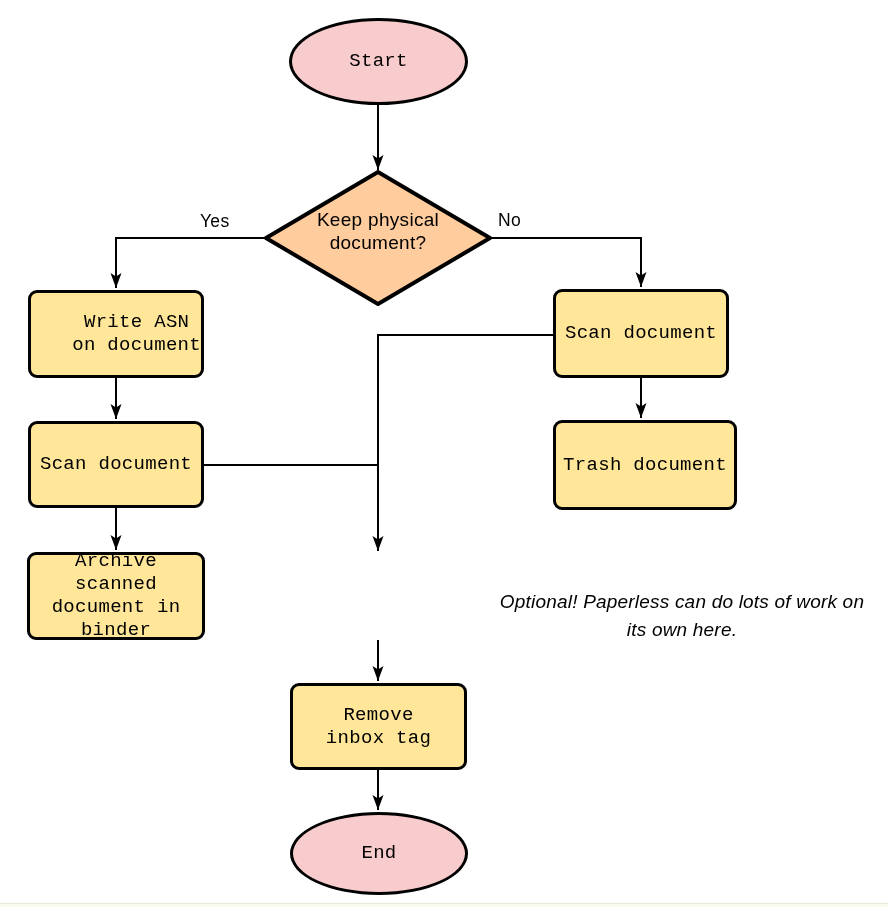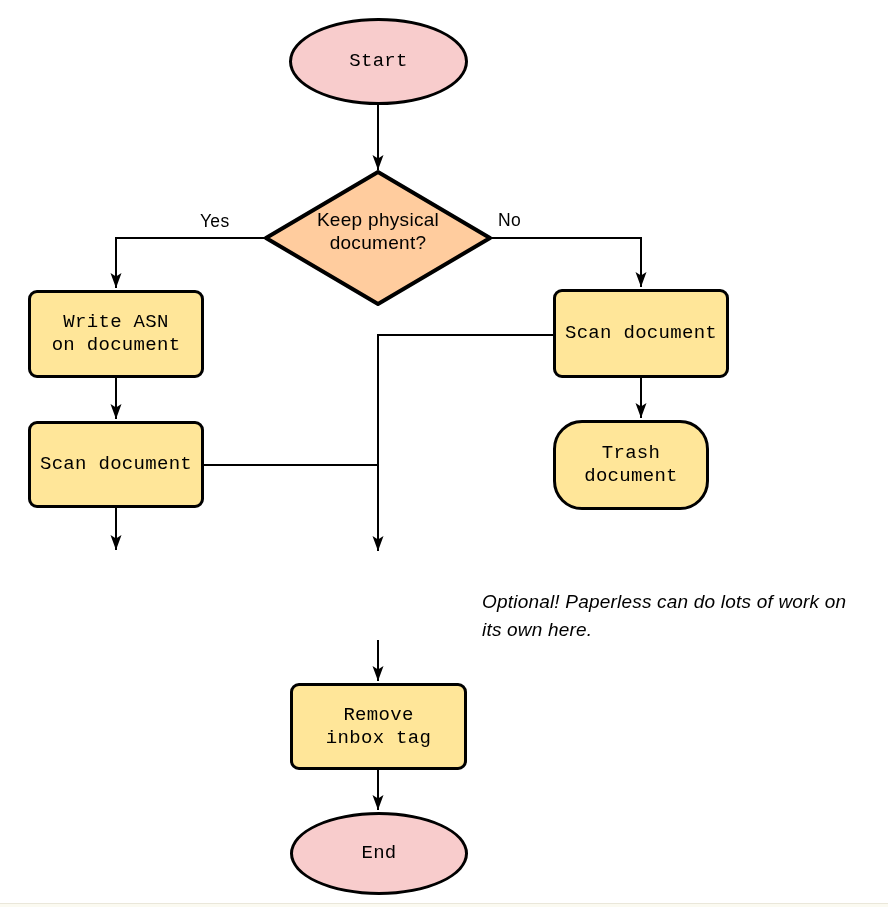--- a/index.html
+++ b/index.html
@@ -74,40 +74,45 @@
   <div class="node terminal" style="left:289px;top:18px;width:179px;height:87px;">
     <span>Start</span>
   </div>
 
   <div class="decision-label" style="left:288px;top:208px;width:180px;height:48px;">Keep physical
 document?</div>
 
   <div class="edge-label" style="left:200px;top:211px;width:48px;">Yes</div>
   <div class="edge-label" style="left:498px;top:210px;width:48px;">No</div>
 
-  <div class="node process" style="left:28px;top:290px;width:176px;height:88px;">
+  <div class="node process" style="left:28px;top:290px;width:176px;height:88px;justify-content:flex-end;">
     <span>Write ASN
 on document</span>
   </div>
 
   <div class="node process" style="left:28px;top:421px;width:176px;height:87px;">
     <span>Scan document</span>
   </div>
 
+  <div class="node process" style="left:27px;top:552px;width:178px;height:88px;">
+    <span>Archive scanned
+document in
+binder</span>
+  </div>
 
   <div class="node process" style="left:553px;top:289px;width:176px;height:89px;">
     <span>Scan document</span>
   </div>
 
-  <div class="node process" style="left:553px;top:420px;width:156px;height:90px;border-radius:29px;">
+  <div class="node process" style="left:553px;top:420px;width:184px;height:90px;">
     <span>Trash document</span>
   </div>
 
 
-  <div class="annotation" style="left:482px;top:588px;width:400px;">Optional! Paperless can do lots of work on
+  <div class="annotation" style="left:482px;top:588px;width:400px;text-align:center;">Optional! Paperless can do lots of work on
 its own here.</div>
 
   <div class="node process" style="left:290px;top:683px;width:177px;height:87px;align-items:center;">
     <span>Remove
 inbox tag</span>
   </div>
 
   <div class="node terminal" style="left:290px;top:812px;width:178px;height:83px;">
     <span>End</span>
   </div>

